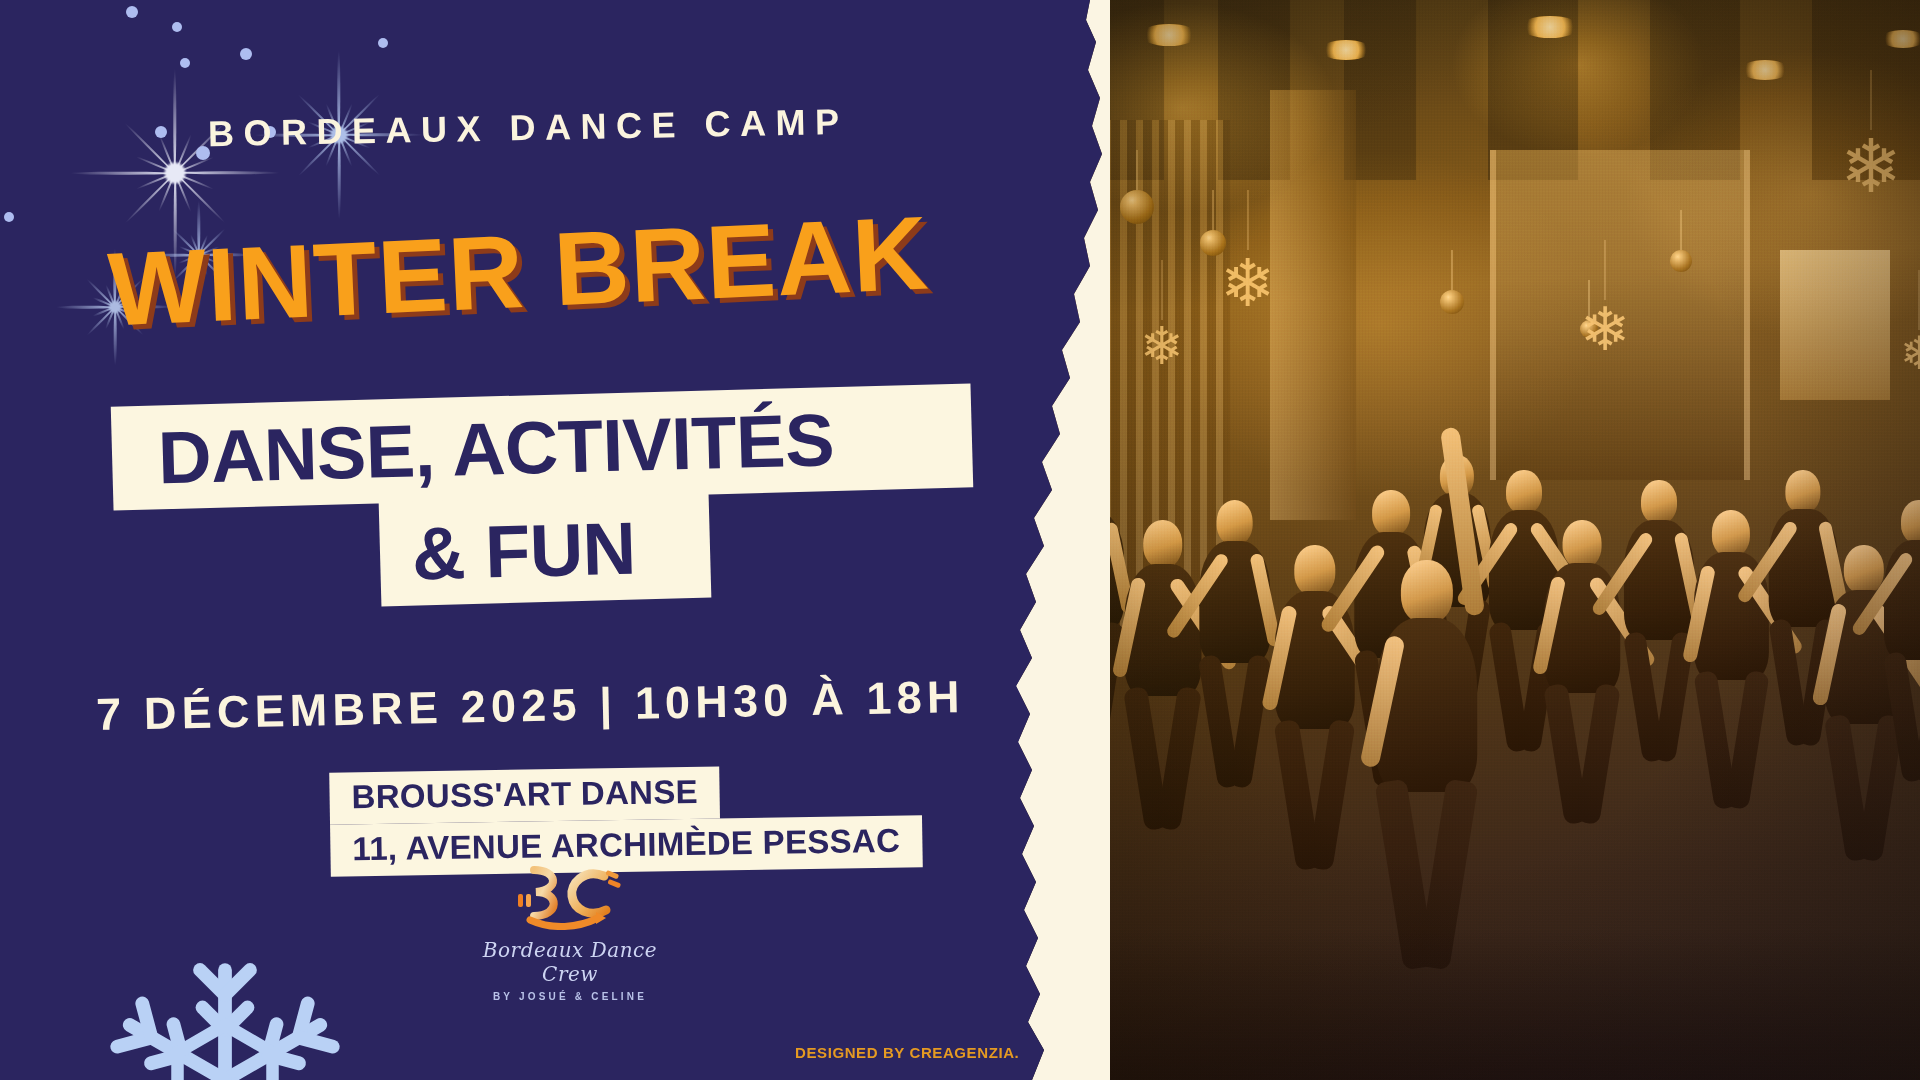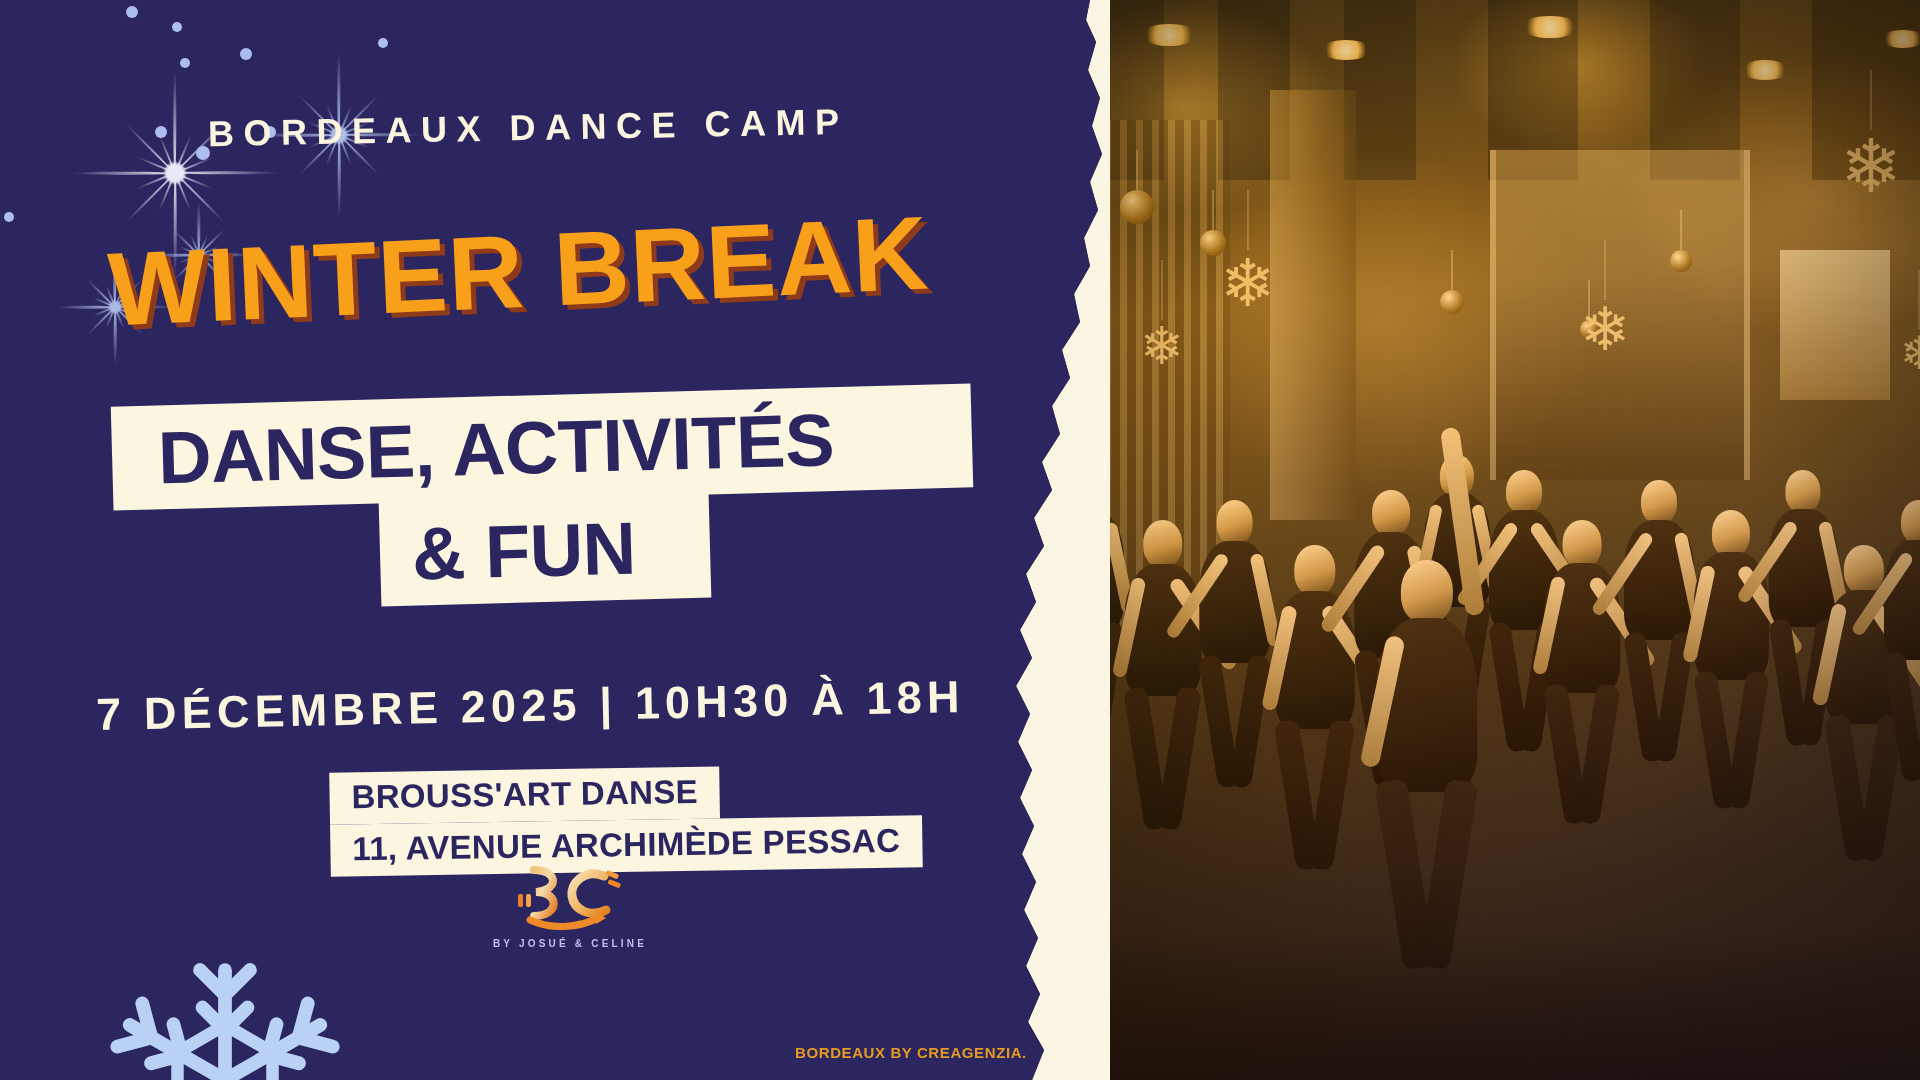--- a/index.html
+++ b/index.html
@@ -558,18 +558,19 @@
 
           <path d="M104,16 C84,8 70,24 72,36 C74,50 90,58 106,50" stroke="url(#lg2)" stroke-width="9" fill="none" stroke-linecap="round"></path>
 
           <rect x="106" y="12" width="13" height="5" rx="2" fill="#f19a3c" transform="rotate(22 112 14)"></rect>
           <rect x="108" y="21" width="13" height="5" rx="2" fill="#ef8427" transform="rotate(22 114 23)"></rect>
 
           <path d="M30,60 C52,70 78,68 98,58" stroke="#ef8a28" stroke-width="7" fill="none" stroke-linecap="round"></path>
           <path d="M96,52 L106,58 L96,64 Z" fill="#ef8a28"></path>
         </svg>
       </div>
+      <div class="logo-script">Bordeaux Dance Crew</div>
       <div class="logo-sub">BY JOSUÉ &amp; CELINE</div>
     </div>
 
-    <div class="credit">BORDEAUX BY CREAGENZIA.</div>
+    <div class="credit">DESIGNED BY CREAGENZIA.</div>
   </div>
 </div>
 
 </body></html>

